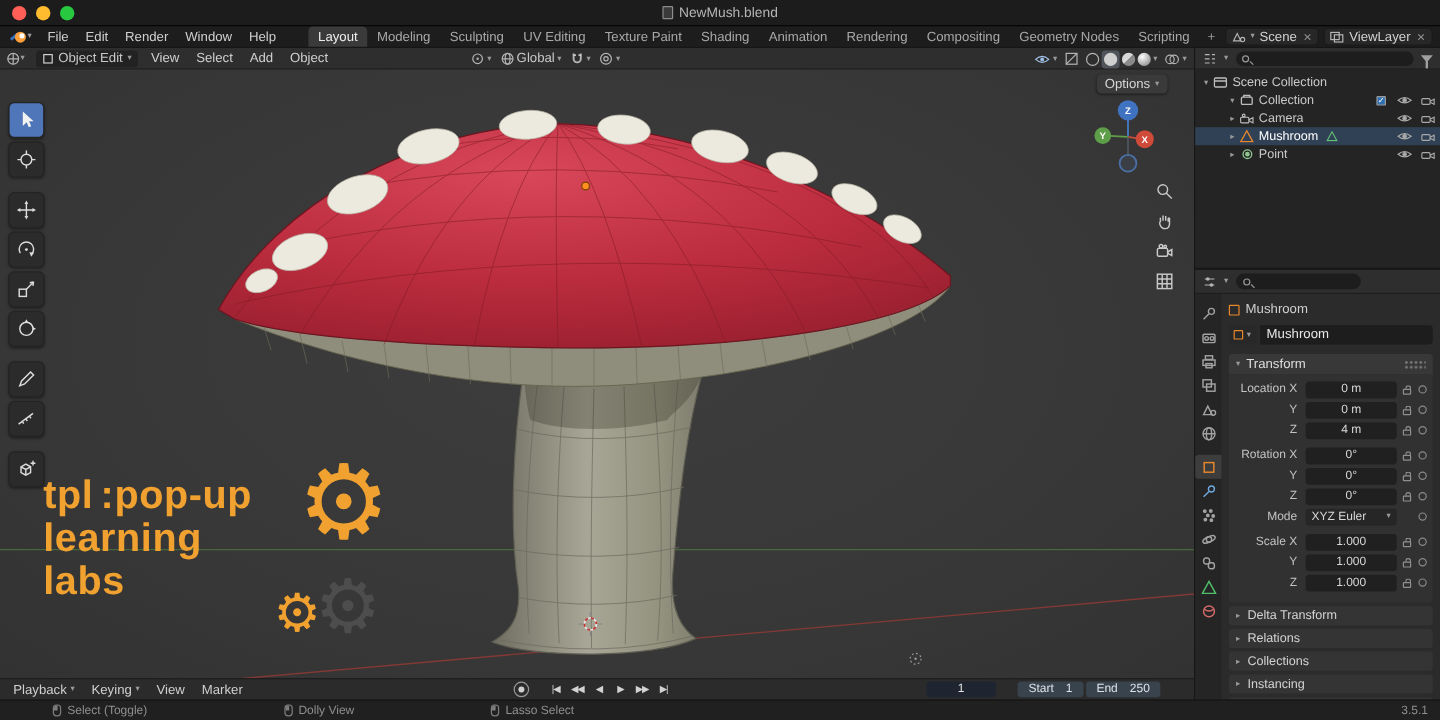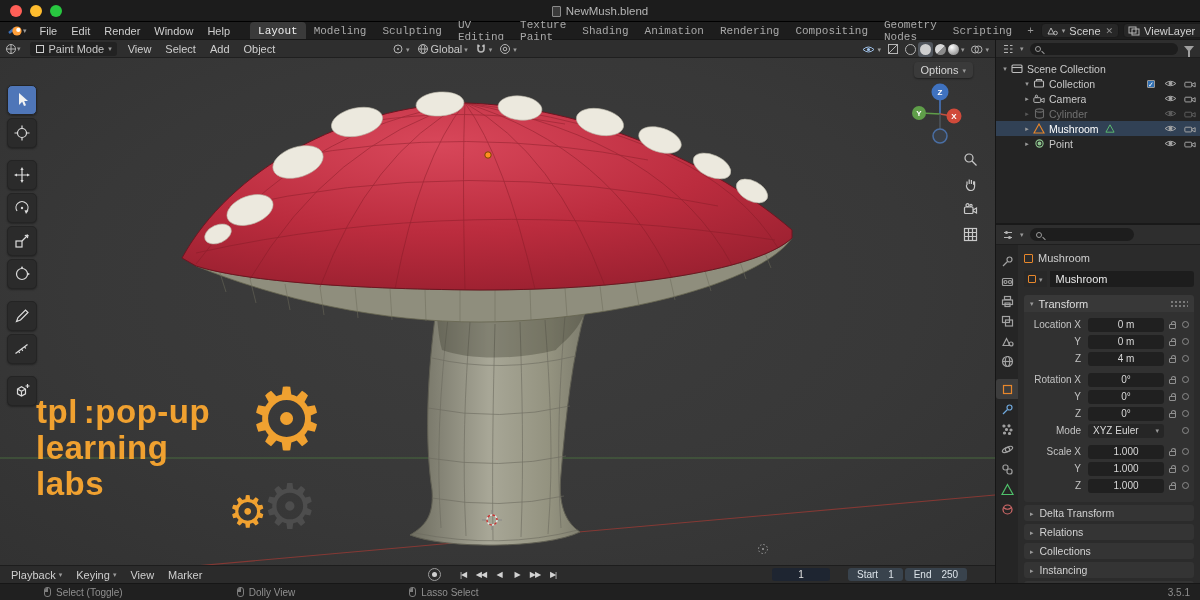--- a/index.html
+++ b/index.html
@@ -16,21 +16,21 @@
   .tl.red{background:#ff5f57}.tl.yellow{background:#febc2e}.tl.green{background:#28c840}
   .win-title{position:absolute;left:0;right:0;text-align:center;color:#b5b5b5;font-size:11.5px;}
   .win-title .doc{display:inline-block;width:9px;height:11px;border:1px solid #8a8a8a;border-radius:1px;
                   vertical-align:-2px;margin-right:5px;background:#3a3a3a;}
 
   
   .topbar{position:absolute;top:22px;left:0;width:1200px;height:18px;background:#1d1d1d;
           display:flex;align-items:stretch;border-bottom:1px solid #161616;}
   .menu-item{display:flex;align-items:center;padding:0 7px;color:#cfcfcf;cursor:default;}
   .blender-logo{display:flex;align-items:center;padding:0 6px 0 8px;}
-  .tabs{display:flex;align-items:stretch;margin-left:13px;font-family:Liberation Mono, monospace;}
+  .tabs{display:flex;align-items:stretch;margin-left:20px;}
   .tab{display:flex;align-items:center;padding:0 8px;color:#a8a8a8;border-radius:4px 4px 0 0;}
   .tab.active{background:#3a3a3a;color:#efefef;}
   .tab-add{display:flex;align-items:center;padding:0 7px;color:#9a9a9a;}
   .topbar-right{margin-left:auto;display:flex;align-items:center;gap:4px;padding-right:6px;}
   .tb-field{display:flex;align-items:center;background:#272727;border:1px solid #1a1a1a;border-radius:4px;
             height:15px;padding:0 4px;gap:4px;}
   .tb-field .txt{color:#d2d2d2;}
   .x-btn{color:#909090;font-size:9px;padding:0 1px;}
   .caret{font-size:7px;color:#9a9a9a;line-height:1;}
 
@@ -250,21 +250,21 @@
           <svg width="12" height="12" viewBox="0 0 12 12">
               <circle cx="6" cy="6" r="4.5" stroke="#b5b5b5" fill="none"></circle>
               <path d="M1.5 6 H10.5 M6 1.5 V10.5" stroke="#b5b5b5" fill="none"></path>
             </svg>
           <span class="caret">▾</span>
         </div>
         <div class="mode-select">
           <svg width="10" height="10" viewBox="0 0 10 10">
               <rect x="1.5" y="1.5" width="7" height="7" stroke="#cfcfcf" fill="none"></rect>
             </svg>
-          <span>Paint Mode</span>
+          <span>Object Edit</span>
           <span class="caret">▾</span>
         </div>
         <div class="menu-item">View</div>
         <div class="menu-item">Select</div>
         <div class="menu-item">Add</div>
         <div class="menu-item">Object</div>
       </div>
 
       <div class="vph-center">
         <div class="ico-grp">
@@ -640,40 +640,20 @@
           <div class="ol-row" style="padding-left:26px;">
             <span class="ol-caret">▸</span>
             <span class="ol-icon">
                 <svg width="12" height="10" viewBox="0 0 14 10">
                   <rect x="1" y="3.5" width="8" height="5.5" rx="1"></rect>
                   <path d="M9 6 L13 4 V9 L9 7"></path>
                   <circle cx="4" cy="1.8" r="1.3"></circle>
                 </svg>
               </span>
             <span class="ol-label">Camera</span>
-            <span class="ol-right">
-              <svg width="13" height="9" viewBox="0 0 14 10">
-                  <path d="M1 5 Q7 0 13 5 Q7 10 1 5 Z"></path>
-                  <circle cx="7" cy="5" r="1.6" fill="#a8a8a8"></circle>
-                </svg>
-              <svg width="12" height="9" viewBox="0 0 14 10">
-                  <rect x="1" y="3.5" width="8" height="5.5" rx="1"></rect>
-                  <path d="M9 6 L13 4 V9 L9 7"></path>
-                </svg>
-            </span>
-          </div>
-          <div class="ol-row dim" style="padding-left:26px;">
-            <span class="ol-caret">▸</span>
-            <span class="ol-icon">
-                <svg width="11" height="11" viewBox="0 0 11 11">
-                  <ellipse cx="5.5" cy="2.5" rx="4" ry="1.6"></ellipse>
-                  <path d="M1.5 2.5 V8.5 A4 1.6 0 0 0 9.5 8.5 V2.5"></path>
-                </svg>
-              </span>
-            <span class="ol-label">Cylinder</span>
             <span class="ol-right">
               <svg width="13" height="9" viewBox="0 0 14 10">
                   <path d="M1 5 Q7 0 13 5 Q7 10 1 5 Z"></path>
                   <circle cx="7" cy="5" r="1.6" fill="#a8a8a8"></circle>
                 </svg>
               <svg width="12" height="9" viewBox="0 0 14 10">
                   <rect x="1" y="3.5" width="8" height="5.5" rx="1"></rect>
                   <path d="M9 6 L13 4 V9 L9 7"></path>
                 </svg>
             </span>

